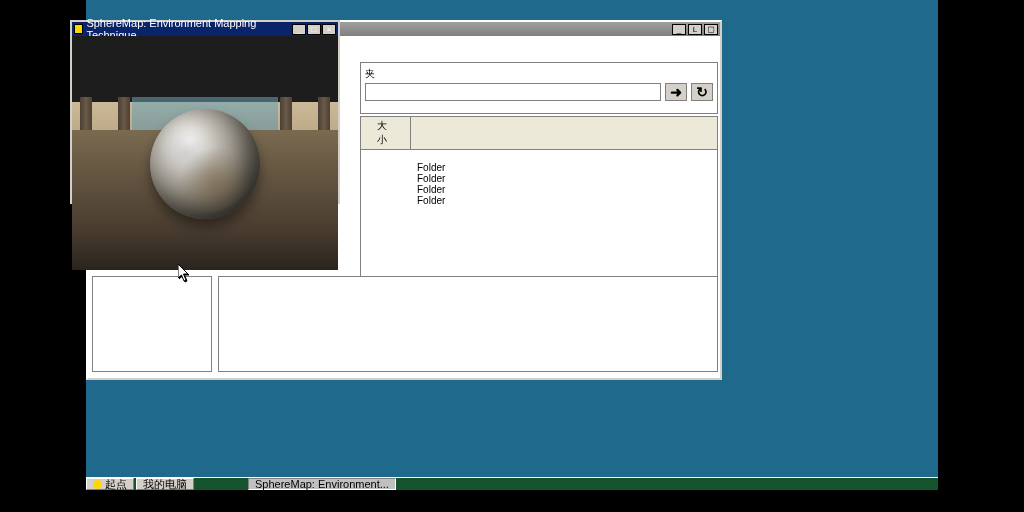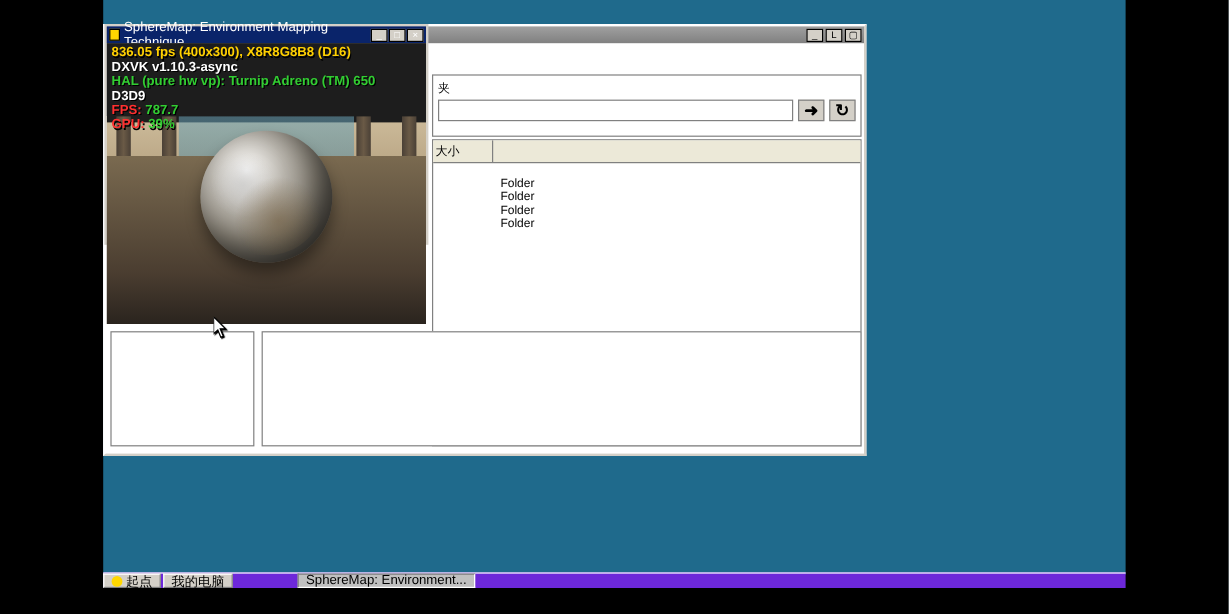--- a/index.html
+++ b/index.html
@@ -1,46 +1,46 @@
 <!DOCTYPE html>
 <html><head>
 <meta charset="utf-8">
 <style>
 *{margin:0;padding:0;box-sizing:border-box;font-family:"SimSun","Microsoft YaHei",sans-serif;font-size:11px}
 html,body{width:1024px;height:512px;overflow:hidden}
 .screen{width:1024px;height:512px;background:#000;position:relative}
 .desktop{position:absolute;left:86px;top:0;width:852px;height:479px;background:#1f6a8c}
-.taskbar{position:absolute;left:86px;bottom:22px;width:852px;height:13px;background:#6d28d9;border-top:1px solid #fff;display:flex;align-items:center;gap:2px}
+.taskbar{position:absolute;left:86px;bottom:22px;width:852px;height:13px;background:#14532d;border-top:1px solid #fff;display:flex;align-items:center;gap:2px}
 .task-btn{height:12px;padding:0 6px;background:#d4d0c8;border:1px solid #808080;border-top-color:#fff;border-left-color:#fff;display:flex;align-items:center;font-size:9px;white-space:nowrap;cursor:pointer}
 .task-btn.active{background:#c0c0c0;border:1px solid #fff;border-top-color:#808080;border-left-color:#808080}
 .start-ico{width:9px;height:9px;background:#ffd700;border-radius:50%;margin-right:3px;display:inline-block}
 .b-black{position:absolute;left:86px;bottom:0;width:852px;height:22px;background:#000}
 
 
 .win-main{position:absolute;left:86px;top:20px;width:636px;height:360px;background:#fff;border:2px solid #d4d0c8;border-top-color:#fff;border-left-color:#fff}
 .win-titlebar{height:14px;background:linear-gradient(#a0a0a0,#808080);display:flex;justify-content:flex-end;align-items:center;gap:2px;padding:0 2px}
 .tb-btn{width:14px;height:11px;background:#d4d0c8;border:1px solid #000;font-size:8px;text-align:center;line-height:9px;cursor:pointer}
 .win-body-l{position:absolute;left:4px;top:254px;width:120px;height:96px;border:1px solid #808080;background:#fff}
 .win-body-lb{position:absolute;left:130px;top:254px;width:500px;height:96px;border:1px solid #808080;background:#fff}
 .nav{position:absolute;left:272px;top:40px;width:358px;height:52px;border:1px solid #808080;background:#fff;padding:4px}
 .nav-label{font-size:10px;margin-bottom:2px}
 .nav-row{display:flex;gap:4px;align-items:center}
 .nav-input{flex:1;height:18px;border:1px solid #808080;background:#fff;padding:0 4px}
 .nav-b{width:22px;height:18px;border:1px solid #808080;background:#d4d0c8;display:flex;align-items:center;justify-content:center;cursor:pointer;font-size:14px;font-weight:bold}
 .list{position:absolute;left:272px;top:94px;width:358px;height:256px;border:1px solid #808080;background:#fff}
 .list-hdr{display:flex;border-bottom:1px solid #808080;background:#ece9d8}
-.list-hdr div{padding:2px 2px;border-right:1px solid #808080;font-size:10px}
+.list-hdr div{padding:2px 16px;border-right:1px solid #808080;font-size:10px}
 .col-sz{width:50px}.col-ty{flex:1}
 .list-rows{padding:12px 0}
 .list-row{display:flex}
 .list-row .c-sz{width:50px}
 .list-row .c-ty{flex:1;padding-left:6px;font-size:10px}
 
 
-.win-dx{position:absolute;left:87px;top:20px;width:270px;height:184px;border:2px solid #d4d0c8}
+.win-dx{position:absolute;left:70px;top:20px;width:270px;height:184px;border:2px solid #d4d0c8}
 .dx-title{height:14px;background:#0a246a;color:#fff;display:flex;align-items:center;padding:0 2px;font-size:9px;font-family:"Courier New",monospace}
 .dx-ico{width:10px;height:10px;background:#ffd700;margin-right:3px;border:1px solid #000}
 .dx-tb{margin-left:auto;display:flex;gap:1px}
 .dx-tb .tb-btn{width:14px;height:11px}
 .dx-view{position:relative;width:266px;height:234px;background:linear-gradient(180deg,#2b2b2b 0%,#2b2b2b 26%,#cdbb9a 26%,#b8a584 45%,#5a4a3a 60%,#3a2f25 100%);overflow:hidden}
 
 .floor{position:absolute;left:0;right:0;bottom:0;height:60%;background:linear-gradient(180deg,#7a6a50 0%,#4a3d30 70%,#2a241e 100%)}
 .ceil{position:absolute;left:0;right:0;top:0;height:28%;background:#1d1d1d}
 .pillar{position:absolute;top:26%;width:12px;height:34%;background:linear-gradient(90deg,#4a4036,#6a5a46,#4a4036)}
 .p1{left:8px}.p2{left:46px}.p3{right:46px}.p4{right:8px}
@@ -119,28 +119,20 @@
     </div>
     <div class="dx-view">
       <div class="ceil"></div>
       <div class="glass"></div>
       <div class="pillar p1"></div>
       <div class="pillar p2"></div>
       <div class="pillar p3"></div>
       <div class="pillar p4"></div>
       <div class="floor"></div>
       <div class="sphere"></div>
-      <div class="hud">
-        <div class="l1">836.05 fps (400x300), X8R8G8B8 (D16)</div>
-        <div class="l2">DXVK v1.10.3-async</div>
-        <div class="l3">HAL (pure hw vp): Turnip Adreno (TM) 650</div>
-        <div class="l4">D3D9</div>
-        <div class="l5"><span>FPS:</span> <b>787.7</b></div>
-        <div class="l6"><span>GPU:</span>  <b>39%</b></div>
-      </div>
     </div>
   </div>
 
   <div class="cursor">
     <svg viewBox="0 0 12 18">
         <path d="M0 0 L0 14 L3.5 11 L6 17 L8 16 L5.5 10 L10 10 Z" fill="#fff" stroke="#000" stroke-width="1"></path>
       </svg>
   </div>
 
   <div class="taskbar">

